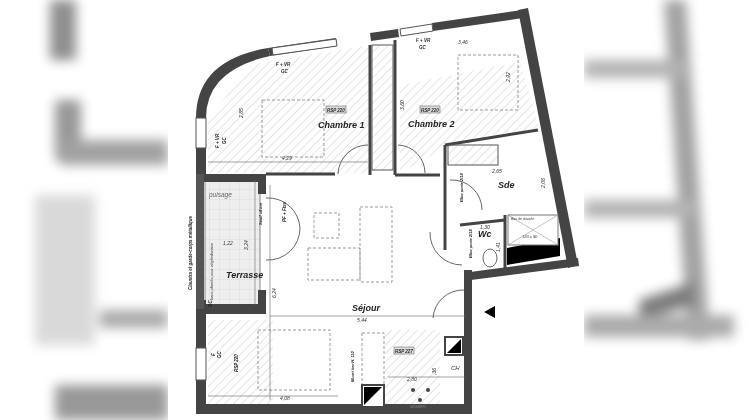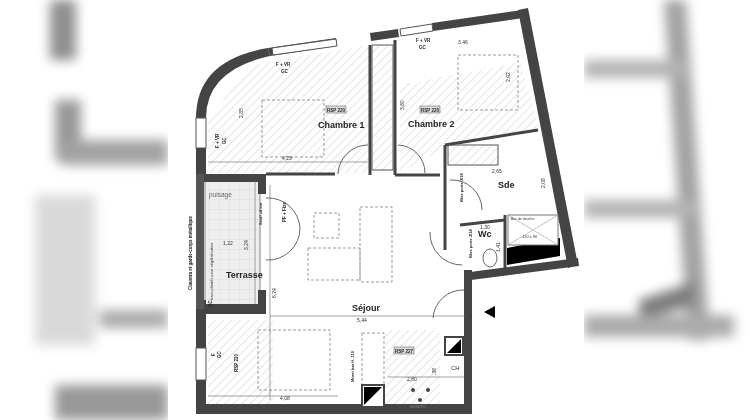--- a/index.html
+++ b/index.html
@@ -1,20 +1,20 @@
 <!DOCTYPE html>
 <html><head>
 <meta charset="utf-8">
 <style>
   html,body{margin:0;padding:0;}
   body{width:750px;height:420px;overflow:hidden;background:#fff;position:relative;font-family:"Liberation Sans",sans-serif;}
   .blur-side{position:absolute;top:0;height:420px;filter:blur(6px);opacity:.55;}
   .blur-left{left:0;width:168px;}
   .blur-right{left:584px;width:166px;}
-  .plan{position:absolute;left:168px;top:0;width:416px;height:420px;background:#fff;}
+  .plan{position:absolute;left:168px;top:0;width:416px;height:420px;background:#fff;font-style:italic;}
   svg text{font-family:"Liberation Sans",sans-serif;}
   .lbl{font-weight:bold;fill:#222;}
   .dim{fill:#333;}
   .small{fill:#222;font-weight:bold;}
 </style>
 </head>
 <body>
 
 <div class="blur-side blur-left">
   <svg width="168" height="420">

